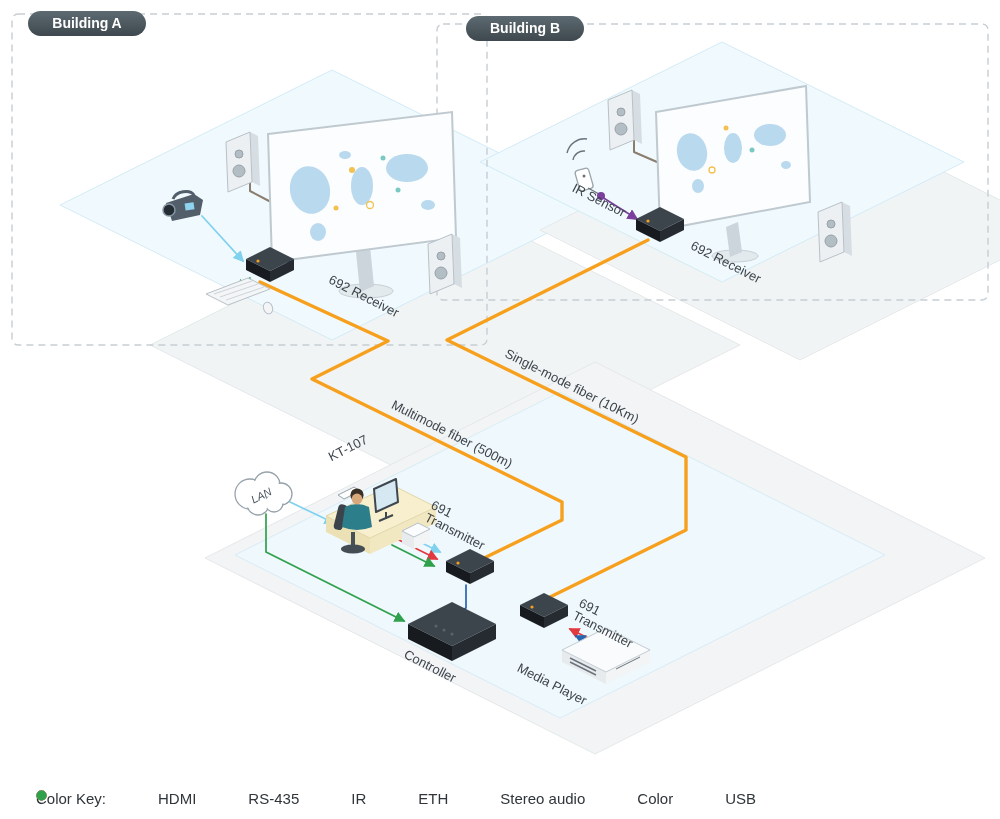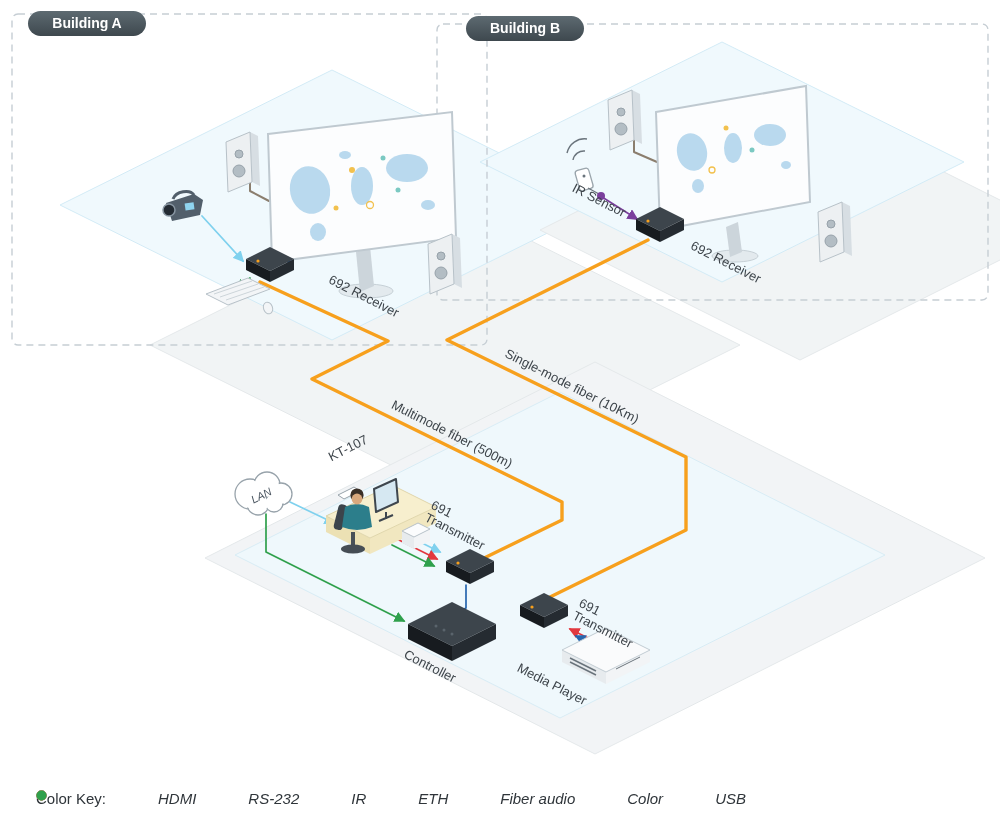--- a/index.html
+++ b/index.html
@@ -9,21 +9,21 @@
   .dash{fill:none;stroke:#c6ced4;stroke-width:1.4;stroke-dasharray:7 5;}
   .lbl{font-family:"Liberation Sans",sans-serif;font-size:13px;fill:#3d444a;}
   .lbl-sm{font-family:"Liberation Sans",sans-serif;font-size:11px;fill:#4a5560;font-style:italic;}
   .badge-text{font-family:"Liberation Sans",sans-serif;font-size:14px;font-weight:bold;fill:#ffffff;}
   .ln{fill:none;stroke-width:1.7;stroke-linejoin:round;stroke-linecap:round;}
   .ln-red{stroke:#e2383f}.ln-blue{stroke:#2766ae}.ln-purple{stroke:#7b3f9d}
   .ln-cyan{stroke:#7fd1ee}.ln-green{stroke:#2fa04c}.ln-stereo{stroke:#8b7e6e;stroke-width:2;}
   .fiber{fill:none;stroke:#f7a01d;stroke-width:3.4;stroke-linejoin:round;stroke-linecap:round;}
   .color-key{position:absolute;left:36px;bottom:12px;display:flex;align-items:center;gap:52px;
              font-size:15px;color:#2f353a;white-space:nowrap;}
-  .ck-item{display:flex;align-items:flex-start;gap:8px;font-style:italic;}
+  .ck-item{display:flex;align-items:flex-start;gap:8px;}
 </style>
 </head>
 <body>
 
 <div class="stage">
 <svg width="1000" height="819" viewBox="0 0 1000 819">
   <defs>
     <linearGradient id="badgeG" x1="0" y1="0" x2="0" y2="1">
       <stop offset="0" stop-color="#5d6a71"></stop>
           <stop offset="1" stop-color="#3e484e"></stop>
@@ -274,39 +274,39 @@
   <span class="ck-item">
     <svg width="11" height="11">
           <circle cx="5.5" cy="5.5" r="5" fill="#e2383f"></circle>
         </svg>
     <span>HDMI</span>
   </span>
   <span class="ck-item">
     <svg width="11" height="11">
           <circle cx="5.5" cy="5.5" r="5" fill="#2766ae"></circle>
         </svg>
-    <span>RS-232</span>
+    <span>RS-435</span>
   </span>
   <span class="ck-item">
     <svg width="11" height="11">
           <circle cx="5.5" cy="5.5" r="5" fill="#7b3f9d"></circle>
         </svg>
     <span>IR</span>
   </span>
   <span class="ck-item">
     <svg width="11" height="11">
           <circle cx="5.5" cy="5.5" r="5" fill="#7fd1ee"></circle>
         </svg>
     <span>ETH</span>
   </span>
   <span class="ck-item">
     <svg width="11" height="11">
           <circle cx="5.5" cy="5.5" r="5" fill="#8b7e6e"></circle>
         </svg>
-    <span>Fiber audio</span>
+    <span>Stereo audio</span>
   </span>
   <span class="ck-item">
     <svg width="11" height="11">
           <circle cx="5.5" cy="5.5" r="5" fill="#f7a01d"></circle>
         </svg>
     <span>Color</span>
   </span>
   <span class="ck-item">
     <svg width="11" height="11">
           <circle cx="5.5" cy="5.5" r="5" fill="#2fa04c"></circle>

